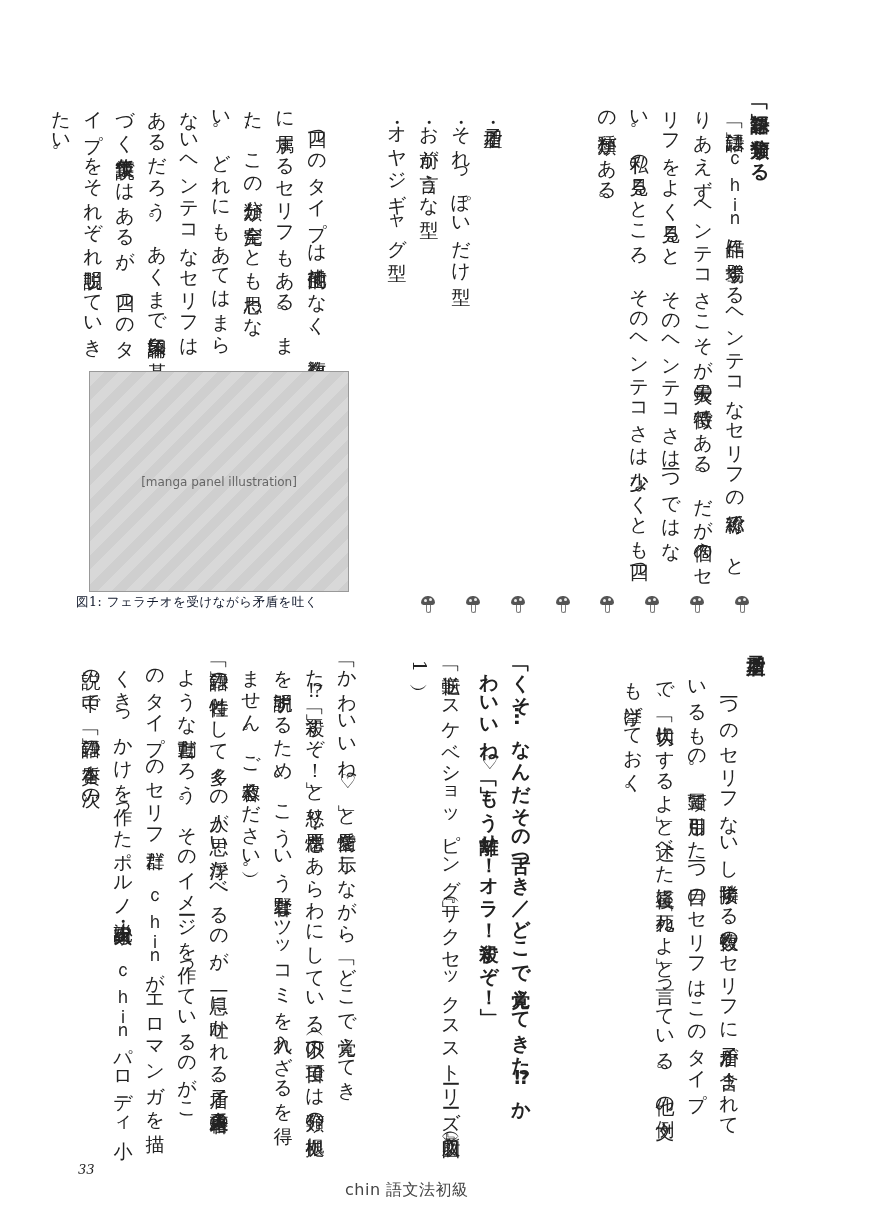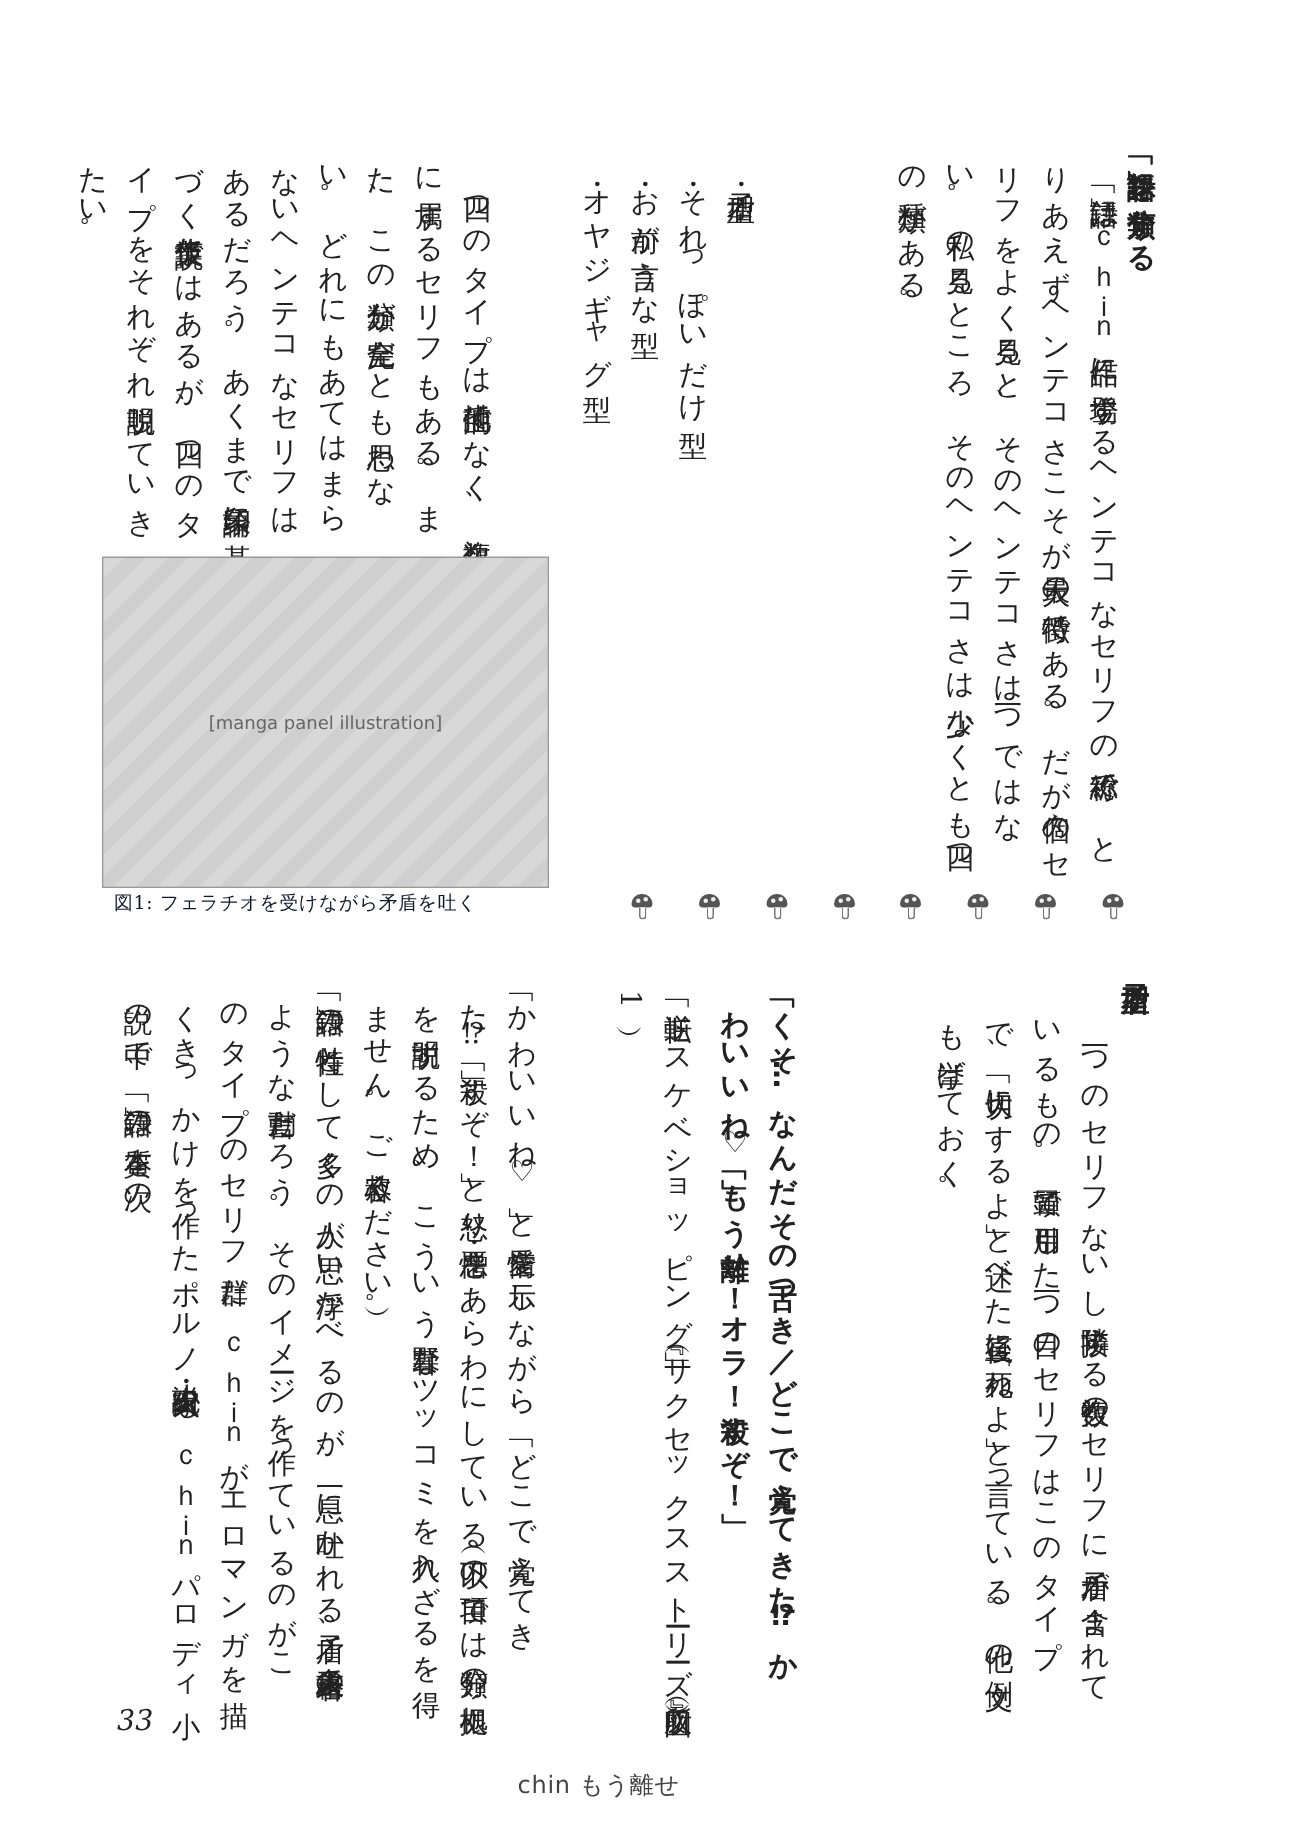--- a/index.html
+++ b/index.html
@@ -13,21 +13,21 @@
     }
     .vblock p { margin: 0; text-indent: 1em; }
     .vblock p.noindent { text-indent: 0; }
     .heading {
       position: absolute; writing-mode: vertical-rl; font-family: "DejaVu Sans", "Liberation Sans", sans-serif;
       font-weight: bold; font-size: 19px; letter-spacing: 1px;
     }
     .list-item { margin: 0; }
     .bold-quote { font-family: "DejaVu Sans", "Liberation Sans", sans-serif; font-weight: bold; text-indent: 0 !important; }
     .figure {
-      position: absolute; left: 68px; top: 371px; width: 298px; height: 221px;
+      position: absolute; left: 89px; top: 371px; width: 260px; height: 221px;
       background: repeating-linear-gradient(135deg, #d8d8d8 0 10px, #cfcfcf 10px 20px);
       border: 1px solid #999; box-sizing: border-box;
     }
     .figure-note {
       position: absolute; left: 0; right: 0; top: 50%; transform: translateY(-50%);
       text-align: center; font-family: "DejaVu Sans", sans-serif; font-size: 12px; color: #666;
     }
     .caption {
       position: absolute; left: 76px; top: 594px; font-size: 12.5px; letter-spacing: 0.5px;
       font-family: "DejaVu Serif", serif; color: #0f172a;
@@ -43,21 +43,21 @@
     .mushroom .cap::before, .mushroom .cap::after {
       content: ""; position: absolute; width: 3px; height: 3px; background: #eee; border-radius: 50%;
     }
     .mushroom .cap::before { left: 3px; top: 3px; }
     .mushroom .cap::after { left: 8px; top: 2px; }
     .mushroom .stem {
       position: absolute; left: 6px; top: 9px; width: 3px; height: 7px; border: 1px solid #777; border-top: none;
       border-radius: 0 0 3px 3px; background: #fff;
     }
     .page-number {
-      position: absolute; left: 78px; top: 1136px; font-family: "DejaVu Serif", serif; font-style: italic; font-size: 19px;
+      position: absolute; left: 78px; top: 1162px; font-family: "DejaVu Serif", serif; font-style: italic; font-size: 13px;
     }
     .footer-title {
       position: absolute; left: 345px; top: 1180px; font-family: "DejaVu Sans", sans-serif; font-size: 16px; color: #444;
       letter-spacing: 0.5px;
     }
   </style>
 </head>
 <body>
 
 <div class="heading" style="right:96px; top:98px;">「語録」を分類する</div>
@@ -127,13 +127,13 @@
   <p class="bold-quote">「くそ…なんだその舌つき／どこで覚えてきた⁉かわいいね♡」「もう離せ！オラ！殺すぞ！」</p>
   <p class="noindent" style="margin-right:6px;">「逆転ドスケベショッピング」（『サクセックスストーリーズ』所収）（図1）</p>
 </div>
 
 <div class="vblock" style="left:64px; top:656px; height:472px; width:300px;">
   <p class="noindent">「かわいいね♡」と愛情を示しながら、「どこで覚えてきた⁉」「殺すぞ！」と怒り・憎悪をあらわにしている（以下の項目では分類の根拠を説明するため、こういう野暮なツッコミを入れざるを得ません。ご容赦ください）。</p>
   <p class="noindent">「語録」の特性として多くの人が思い浮かべるのが、一息に吐かれる矛盾、多重人格者のような言動だろう。そのイメージを作っているのがこのタイプのセリフ群だ。ｃｈｉｎがエロマンガを描くきっかけを作ったポルノ小説家・火田も、ｃｈｉｎパロディ小説の中で、「語録」の本質を次の</p>
 </div>
 
 <div class="page-number">33</div>
-<div class="footer-title">chin もう離せ</div>
+<div class="footer-title">chin 語文法初級</div>
 
 </body></html>

